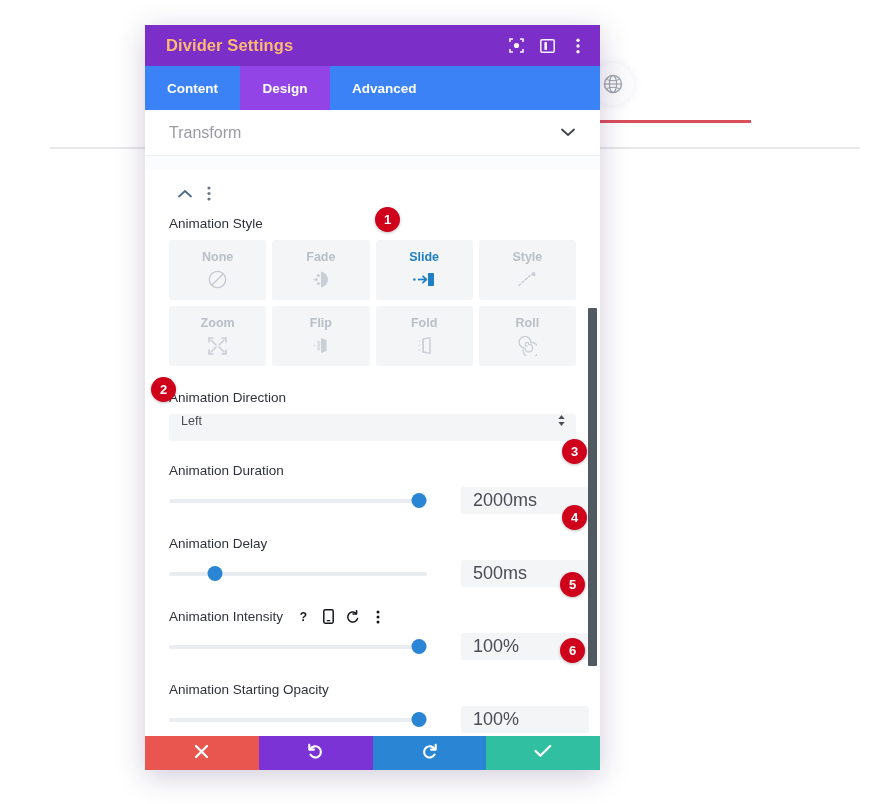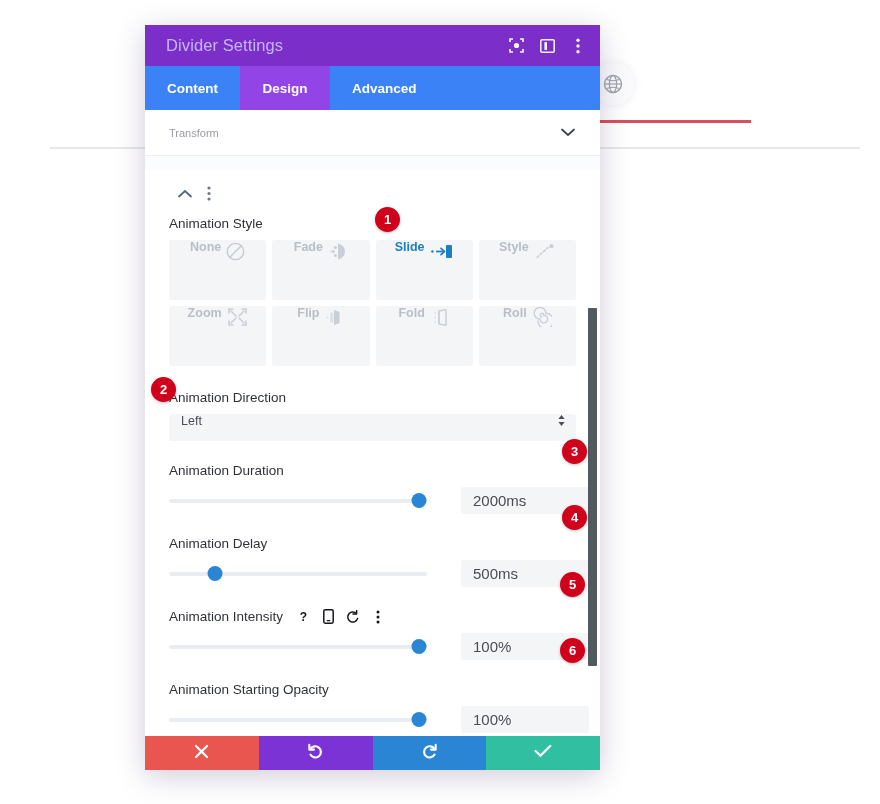--- a/index.html
+++ b/index.html
@@ -67,23 +67,23 @@
   
   .modal-header {
     height: 41px;
     background: #7b2ec8;
     display: flex;
     align-items: center;
     padding: 0 14px 0 21px;
     flex: 0 0 auto;
   }
   .modal-title {
-    color: #c4b5fd;
+    color: #fdba74;
     font-size: 16.5px;
-    font-weight: normal;
+    font-weight: bold;
     letter-spacing: .1px;
     flex: 1 1 auto;
   }
   .header-icons {
     display: flex;
     align-items: center;
     gap: 15px;
   }
   .hdr-ico {
     width: 16px;
@@ -127,21 +127,21 @@
   .section-header {
     height: 46px;
     display: flex;
     align-items: center;
     padding: 0 24px 0 24px;
     border-bottom: 1px solid #eceef1;
   }
   .section-header.animation { border-bottom: none; }
   .section-title {
     flex: 1 1 auto;
-    font-size: 11px;
+    font-size: 16px;
     color: #9a9ba2;
     font-weight: normal;
   }
   .section-title.active { color: #5a9ac9; }
   .sec-ico {
     width: 16px;
     height: 16px;
     display: flex;
     align-items: center;
     justify-content: center;
@@ -178,20 +178,22 @@
     display: grid;
     grid-template-columns: repeat(4, 1fr);
     gap: 6px;
     margin-bottom: 24px;
   }
   .style-cell {
     height: 60px;
     background: #f3f5f7;
     border-radius: 3px;
     display: flex;
+    flex-direction: column;
+    align-items: center;
     justify-content: center;
     gap: 5px;
     cursor: pointer;
   }
   .style-cell .sc-label {
     font-size: 12.5px;
     color: #b9bfc7;
     font-weight: bold;
   }
   .style-cell.selected .sc-label { color: #1f7fc4; }
@@ -246,21 +248,21 @@
   }
   .value-box {
     margin-left: 34px;
     flex: 0 0 128px;
     height: 27px;
     background: #f3f5f7;
     border-radius: 3px;
     display: flex;
     align-items: center;
     padding: 0 12px;
-    font-size: 15px;
+    font-size: 18px;
     color: #4a4d55;
     cursor: text;
   }
 
   
   .modal-scrollbar {
     position: absolute;
     right: 3px;
     top: 0;
     width: 9px;

